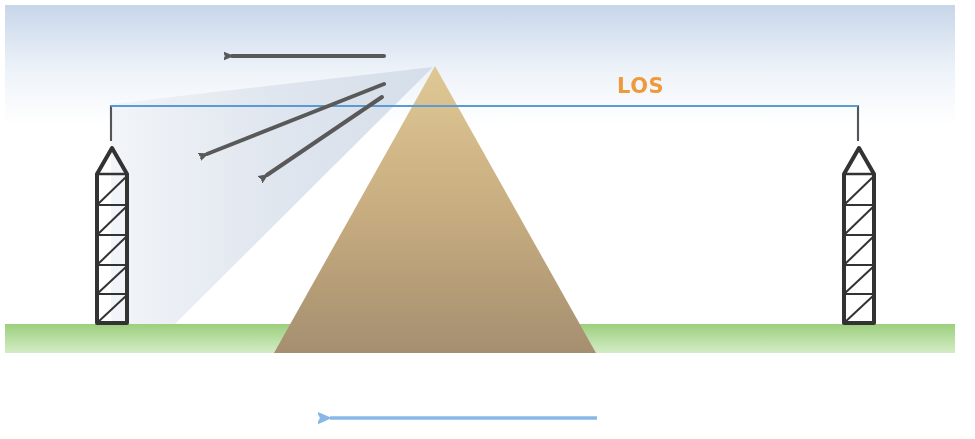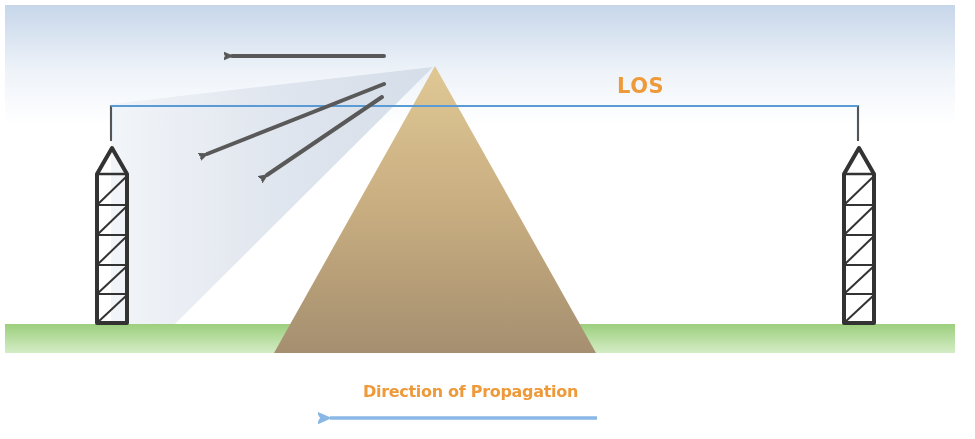--- a/index.html
+++ b/index.html
@@ -86,14 +86,13 @@
     <g stroke="#595959" stroke-width="4" stroke-linecap="round">
       <line x1="384" y1="56" x2="232" y2="56" marker-end="url(#grayHead)"></line>
       <line x1="384" y1="84" x2="207" y2="154" marker-end="url(#grayHead)"></line>
       <line x1="382" y1="97" x2="267" y2="175" marker-end="url(#grayHead)"></line>
     </g>
 
     <line x1="597" y1="418" x2="330" y2="418" stroke="#8ab8e6" stroke-width="3.5" marker-end="url(#blueHead)"></line>
   </svg>
 
   <div id="los-label" class="label" style="color:#ee9a3a;">LOS</div>
-  <div id="dir-label" class="label" style="color:#ee9a3a;">Direction of Propagation</div>
 </div>
 
 </body></html>

